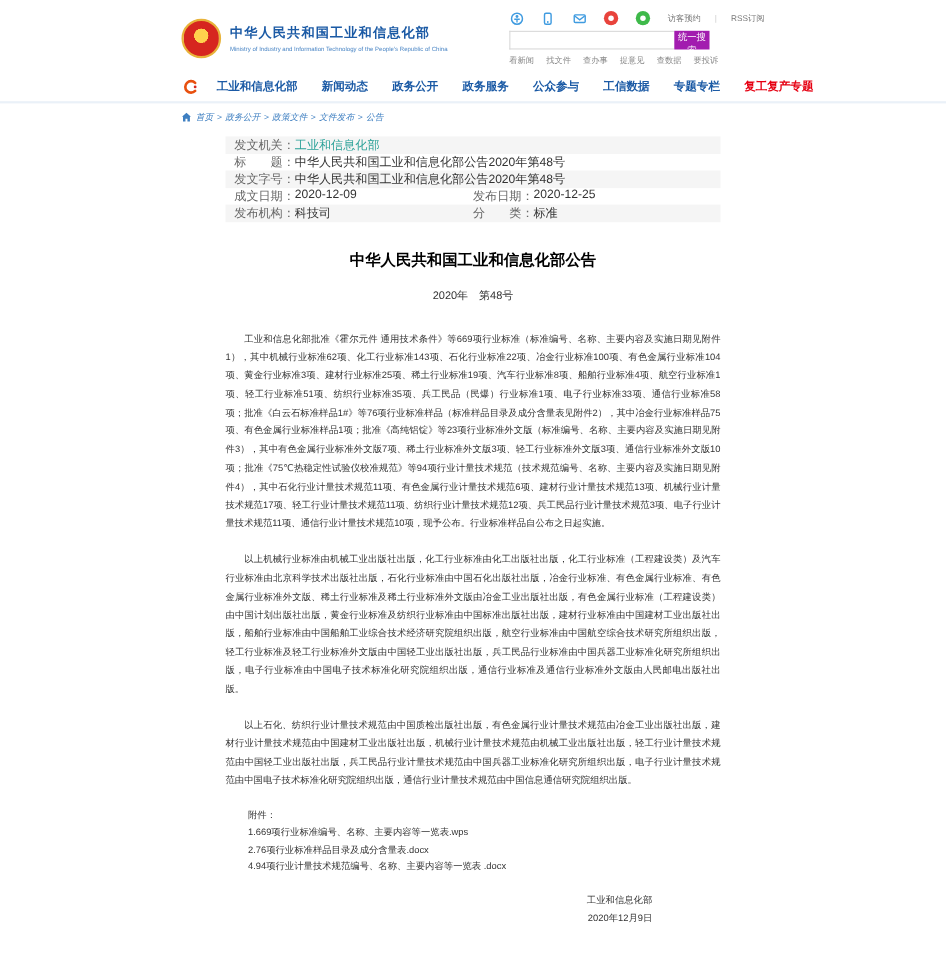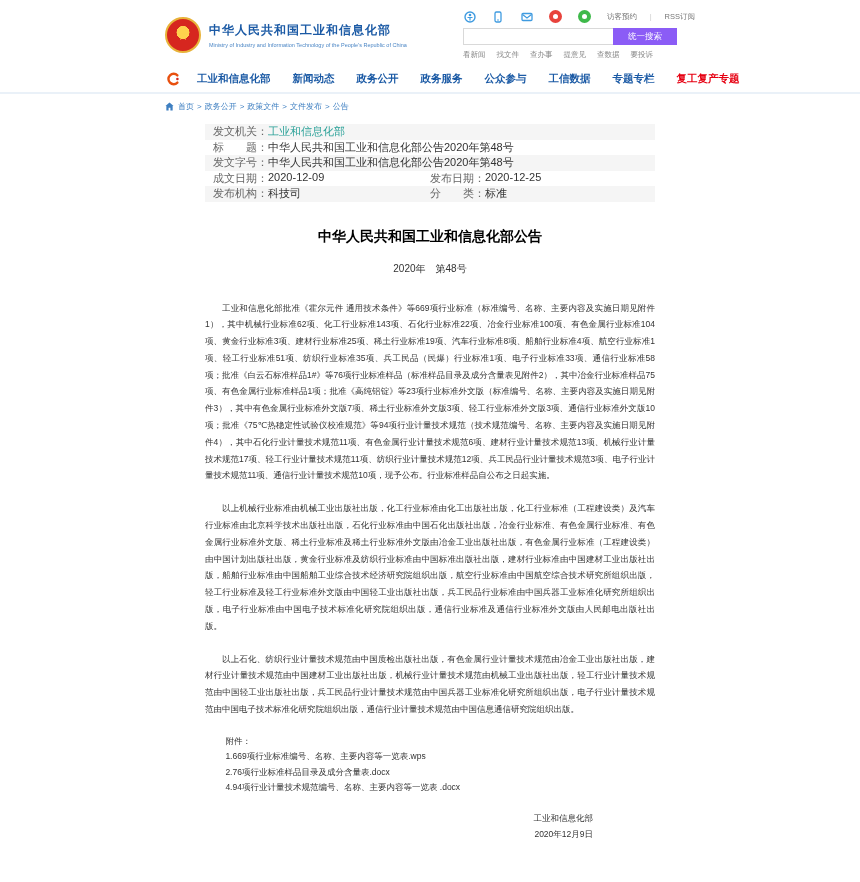--- a/index.html
+++ b/index.html
@@ -31,35 +31,35 @@
   .u-wechat { background: #3eb94a; }
   .u-dot { width: 5px; height: 5px; background: #fff; border-radius: 50%; }
   .u-text { font-size: 7.5px; color: #777; white-space: nowrap; }
   .u-sep { color: #ccc; margin: 0 3px; font-size: 7.5px; }
   .search-row { display: flex; margin-top: 4px; }
   .search-input {
     width: 150px; height: 17px; border: 1px solid #d9d9d9; border-right: none;
     font-size: 8px; padding: 0 4px; outline: none;
   }
   .search-btn {
-    width: 64px; height: 17px; background: #8b5cf6; color: #fff; border: none;
+    width: 32px; height: 17px; background: #a21caf; color: #fff; border: none;
     font-size: 8.5px; cursor: pointer;
   }
   .quick-links { display: flex; margin-top: 5px; }
   .quick-links span { font-size: 7.5px; color: #888; margin-right: 11px; cursor: pointer; }
   
   .main-nav {
     width: 530px; margin: 6px auto 0; display: flex; align-items: center; height: 26px;
   }
   .nav-rule { border-bottom: 2px solid #eaf1f8; }
   .nav-logo { width: 16px; height: 16px; margin-right: 16px; }
   .nav-item { font-size: 10.5px; font-weight: bold; color: #1b5aa5; margin-right: 22px; text-decoration: none; cursor: pointer; white-space: nowrap; }
   .nav-item.red { color: #e60012; margin-right: 0; }
   
-  .breadcrumb { width: 530px; margin: 7px auto 0; display: flex; align-items: center; font-size: 8px; color: #3e7fc1; }
+  .breadcrumb { width: 530px; margin: 7px auto 0; display: flex; align-items: center; font-size: 8px; color: #3e7fc1; font-style: italic; }
   .bc-home { margin-right: 4px; display: inline-flex; }
   .bc-link { color: #3e7fc1; cursor: pointer; }
   .bc-sep { margin: 0 3px; color: #3e7fc1; }
   
   .content { width: 450px; margin: 12px auto 0; }
   .meta-table { width: 100%; font-size: 11px; }
   .meta-row { display: flex; min-height: 15.5px; align-items: center; padding: 0 8px; }
   .meta-row:nth-child(odd) { background: #f5f5f5; }
   .meta-cell { display: flex; flex: 1; }
   .meta-label { color: #666; white-space: pre; }

